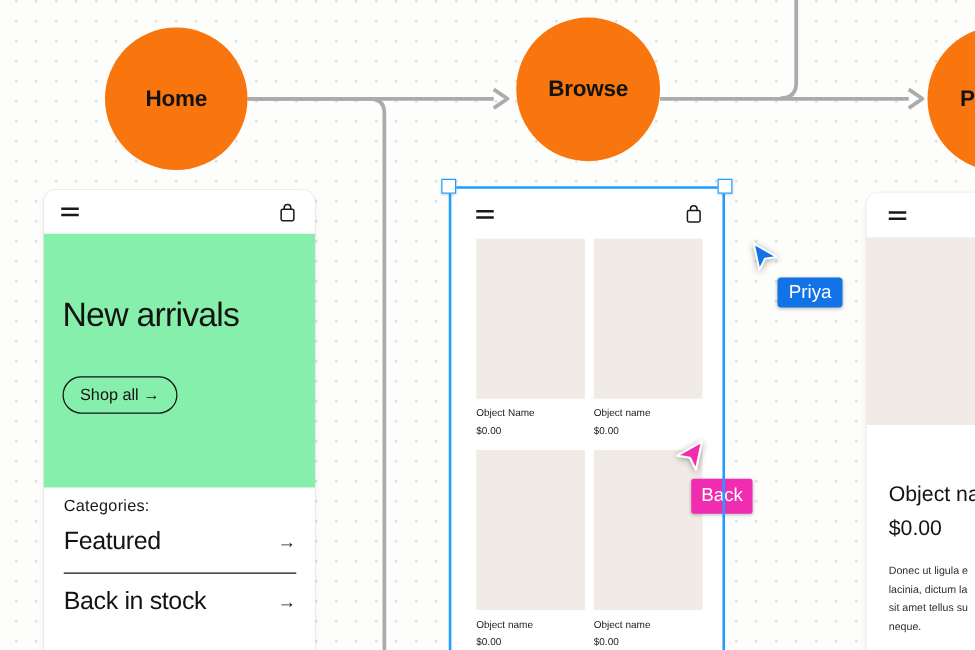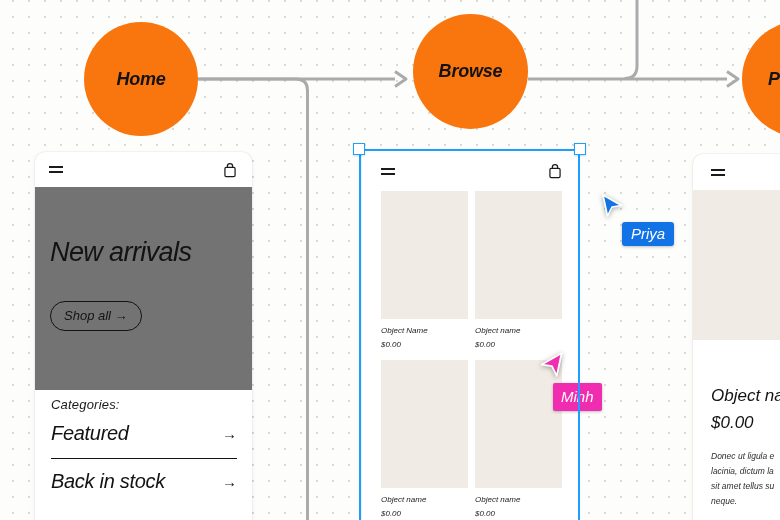--- a/index.html
+++ b/index.html
@@ -1,21 +1,21 @@
 <!DOCTYPE html>
 <html><head>
 <meta charset="utf-8">
 <style>
   html,body{margin:0;padding:0;background:#e9e9e9;}
   *{box-sizing:border-box;font-family:"Liberation Sans",sans-serif;}
   #canvas{
     position:relative;width:780px;height:520px;overflow:hidden;
     background-color:#FDFDFC;
     background-image:radial-gradient(#D9D9D5 1.1px, transparent 1.3px);
-    background-size:16px 16px;background-position:5px 9px;font-style:italic;
+    background-size:16px 16px;background-position:5px 9px;
   }
   
   #connectors{position:absolute;left:0;top:0;z-index:1;}
   
   .flow-node{
     position:absolute;border-radius:50%;background:#F8760D;
     display:flex;align-items:center;justify-content:center;
     color:#131313;font-size:18px;font-weight:600;letter-spacing:-.2px;z-index:2;
   }
   .node-home{left:84px;top:22px;width:114px;height:114px;}
@@ -30,21 +30,21 @@
   .frame-browse{left:362px;top:151px;width:216px;height:380px;}
   .frame-product{left:693px;top:154px;width:120px;height:376px;border-radius:10px 0 0 0;}
   .topbar{display:flex;align-items:center;justify-content:space-between;}
   .frame-home .topbar{height:35px;padding:0 15px 0 14px;}
   .frame-browse .topbar{height:40px;padding:0 16px 0 19px;}
   .frame-product .topbar{height:36px;padding:0 18px;}
   .hamburger{width:14px;display:flex;flex-direction:column;gap:3px;}
   .hamburger i{display:block;height:2px;background:#1a1a1a;}
   .bag-icon svg{display:block;}
   
-  .hero{height:203px;background:#737373;padding:50px 15px 0 15px;}
+  .hero{height:203px;background:#86efac;padding:50px 15px 0 15px;}
   .hero-title{font-size:27px;letter-spacing:-.6px;font-weight:500;color:#131313;}
   .hero-cta{
     display:inline-block;margin-top:33px;padding:6px 13px 7px;border:1.4px solid #131313;
     border-radius:17px;font-size:13px;color:#131313;background:transparent;
   }
   .cats{padding:0 15px 0 16px;}
   .cats-heading{margin-top:7px;font-size:13px;color:#1a1a1a;letter-spacing:.2px;}
   .cat-row{display:flex;justify-content:space-between;align-items:center;color:#131313;}
   .cat-row .cat-label{font-size:20px;font-weight:500;letter-spacing:-.3px;}
   .cat-row .cat-arrow{font-size:15px;}
@@ -210,15 +210,15 @@
   </div>
 
   <svg class="cursor cursor-priya" width="26" height="26" viewBox="0 0 26 26">
     <path d="M5 3 L23.5 13.5 L14 15 L9.5 24 Z" fill="#1273E6" stroke="#fff" stroke-width="1.6" stroke-linejoin="round"></path>
   </svg>
   <div class="cursor-label label-priya">Priya</div>
 
   <svg class="cursor cursor-minh" width="28" height="28" viewBox="0 0 26 26">
     <path d="M5 3 L23.5 13.5 L14 15 L9.5 24 Z" fill="#F02DB1" stroke="#fff" stroke-width="1.6" stroke-linejoin="round"></path>
   </svg>
-  <div class="cursor-label label-minh">Minh</div>
+  <div class="cursor-label label-minh">Back</div>
 
 </div>
 
 </body></html>

